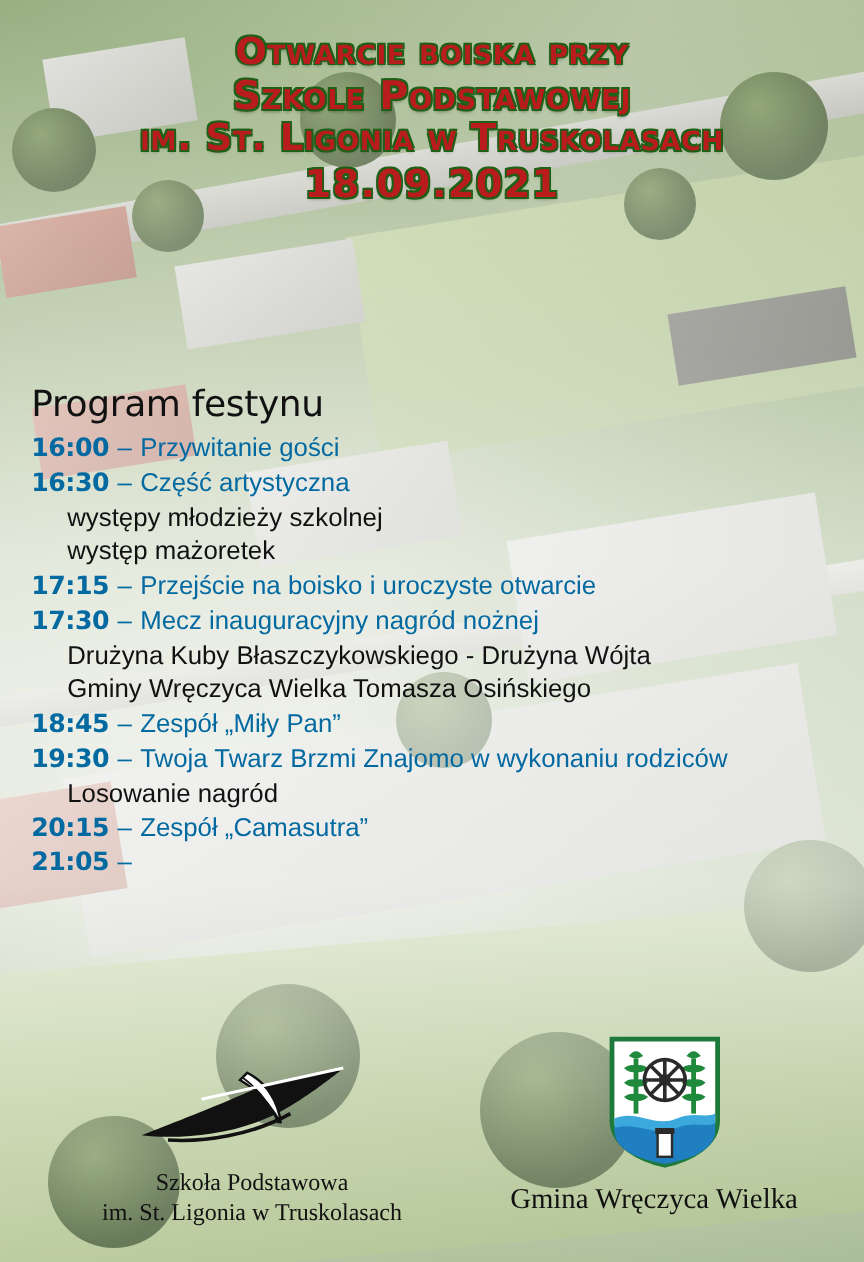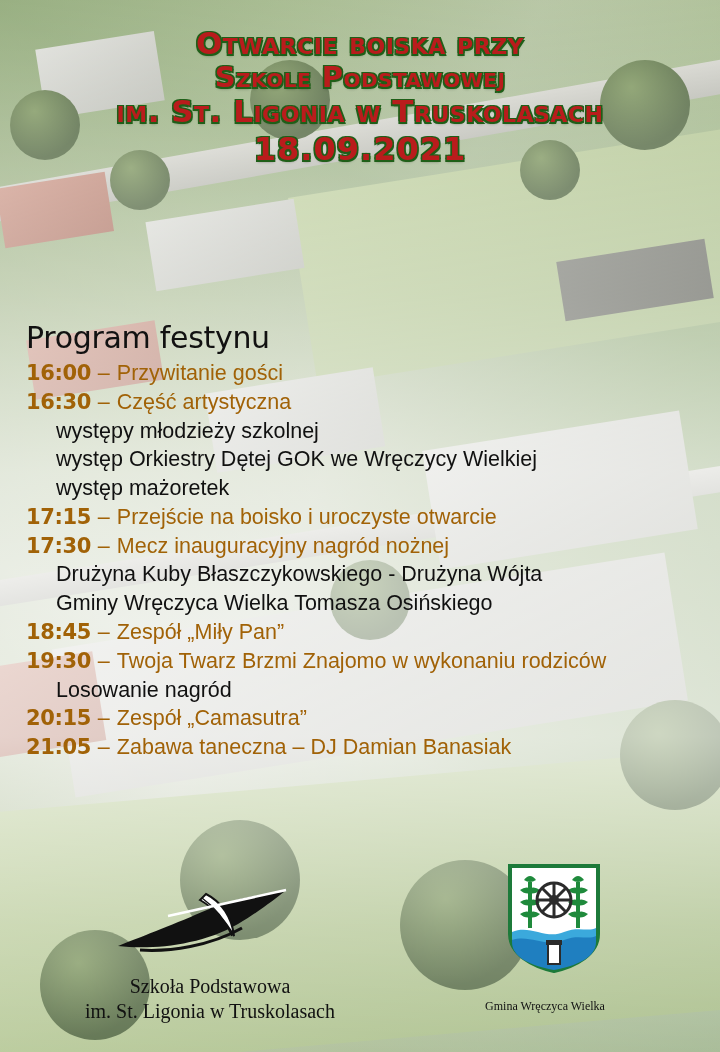--- a/index.html
+++ b/index.html
@@ -56,21 +56,21 @@
     letter-spacing: 0.5px;
     line-height: 1.13;
     text-shadow:
       -1.5px -1.5px 0 #1f5f18,
        1.5px -1.5px 0 #1f5f18,
       -1.5px  1.5px 0 #1f5f18,
        1.5px  1.5px 0 #1f5f18,
        0 2px 3px rgba(0,0,0,0.35);
   }
   .header .l1 { font-size: 31px; }
-  .header .l2 { font-size: 29px; }
+  .header .l2 { font-size: 33px; }
   .header .l3 { font-size: 31px; }
   .header .l4 { font-size: 32px; margin-top: 2px; letter-spacing: 1px; }
 
   
   .program {
     position: absolute;
     top: 300px;
     left: 26px;
     right: 20px;
   }
@@ -80,21 +80,21 @@
     font-size: 30px;
     color: #111;
     margin-bottom: 4px;
     letter-spacing: -0.3px;
     margin-top: 20px;
   }
   .prog-row {
     display: flex;
     align-items: baseline;
     font-size: 21.5px;
-    color: #a16207;
+    color: #0369a1;
     line-height: 1.33;
     white-space: nowrap;
   }
   .prog-time {
     font-family: "DejaVu Sans", sans-serif;
     font-weight: bold;
     font-size: 21px;
     letter-spacing: -0.4px;
   }
   .prog-dash { padding: 0 7px; }
@@ -127,21 +127,21 @@
     color: #111;
     line-height: 1.25;
   }
   .gmina-caption {
     position: absolute;
     right: 30px;
     bottom: 22px;
     width: 290px;
     text-align: center;
     font-family: "Liberation Serif", serif;
-    font-size: 12px;
+    font-size: 24px;
     color: #111;
   }
   .coat {
     position: absolute;
     right: 118px;
     bottom: 62px;
     width: 96px;
     height: 112px;
   }
 </style>
@@ -193,21 +193,20 @@
           <span class="prog-time">16:00</span>
           <span class="prog-dash">–</span>
           <span class="prog-text">Przywitanie gości</span>
         </div>
         <div class="prog-row">
           <span class="prog-time">16:30</span>
           <span class="prog-dash">–</span>
           <span class="prog-text">Część artystyczna</span>
         </div>
         <div class="sub-row">występy młodzieży szkolnej</div>
-        <div class="sub-row">występ Orkiestry Dętej GOK we Wręczycy Wielkiej</div>
         <div class="sub-row">występ mażoretek</div>
         <div class="prog-row">
           <span class="prog-time">17:15</span>
           <span class="prog-dash">–</span>
           <span class="prog-text">Przejście na boisko i uroczyste otwarcie</span>
         </div>
         <div class="prog-row">
           <span class="prog-time">17:30</span>
           <span class="prog-dash">–</span>
           <span class="prog-text">Mecz inauguracyjny nagród nożnej</span>
@@ -226,21 +225,20 @@
         </div>
         <div class="sub-row">Losowanie nagród</div>
         <div class="prog-row">
           <span class="prog-time">20:15</span>
           <span class="prog-dash">–</span>
           <span class="prog-text">Zespół „Camasutra”</span>
         </div>
         <div class="prog-row">
           <span class="prog-time">21:05</span>
           <span class="prog-dash">–</span>
-          <span class="prog-text">Zabawa taneczna – DJ Damian Banasiak</span>
         </div>
       </div>
   </div>
 
   <div class="footer">
 
     <div class="school-logo">
       <svg viewBox="0 0 180 70" width="180" height="70">
         <path d="M8,58 C40,62 90,58 128,36 C150,23 166,10 174,4 C150,6 120,12 92,24 C60,38 28,50 8,58 Z" fill="#111"></path>
         <path d="M30,62 C60,64 100,58 132,40" stroke="#111" stroke-width="3" fill="none"></path>

